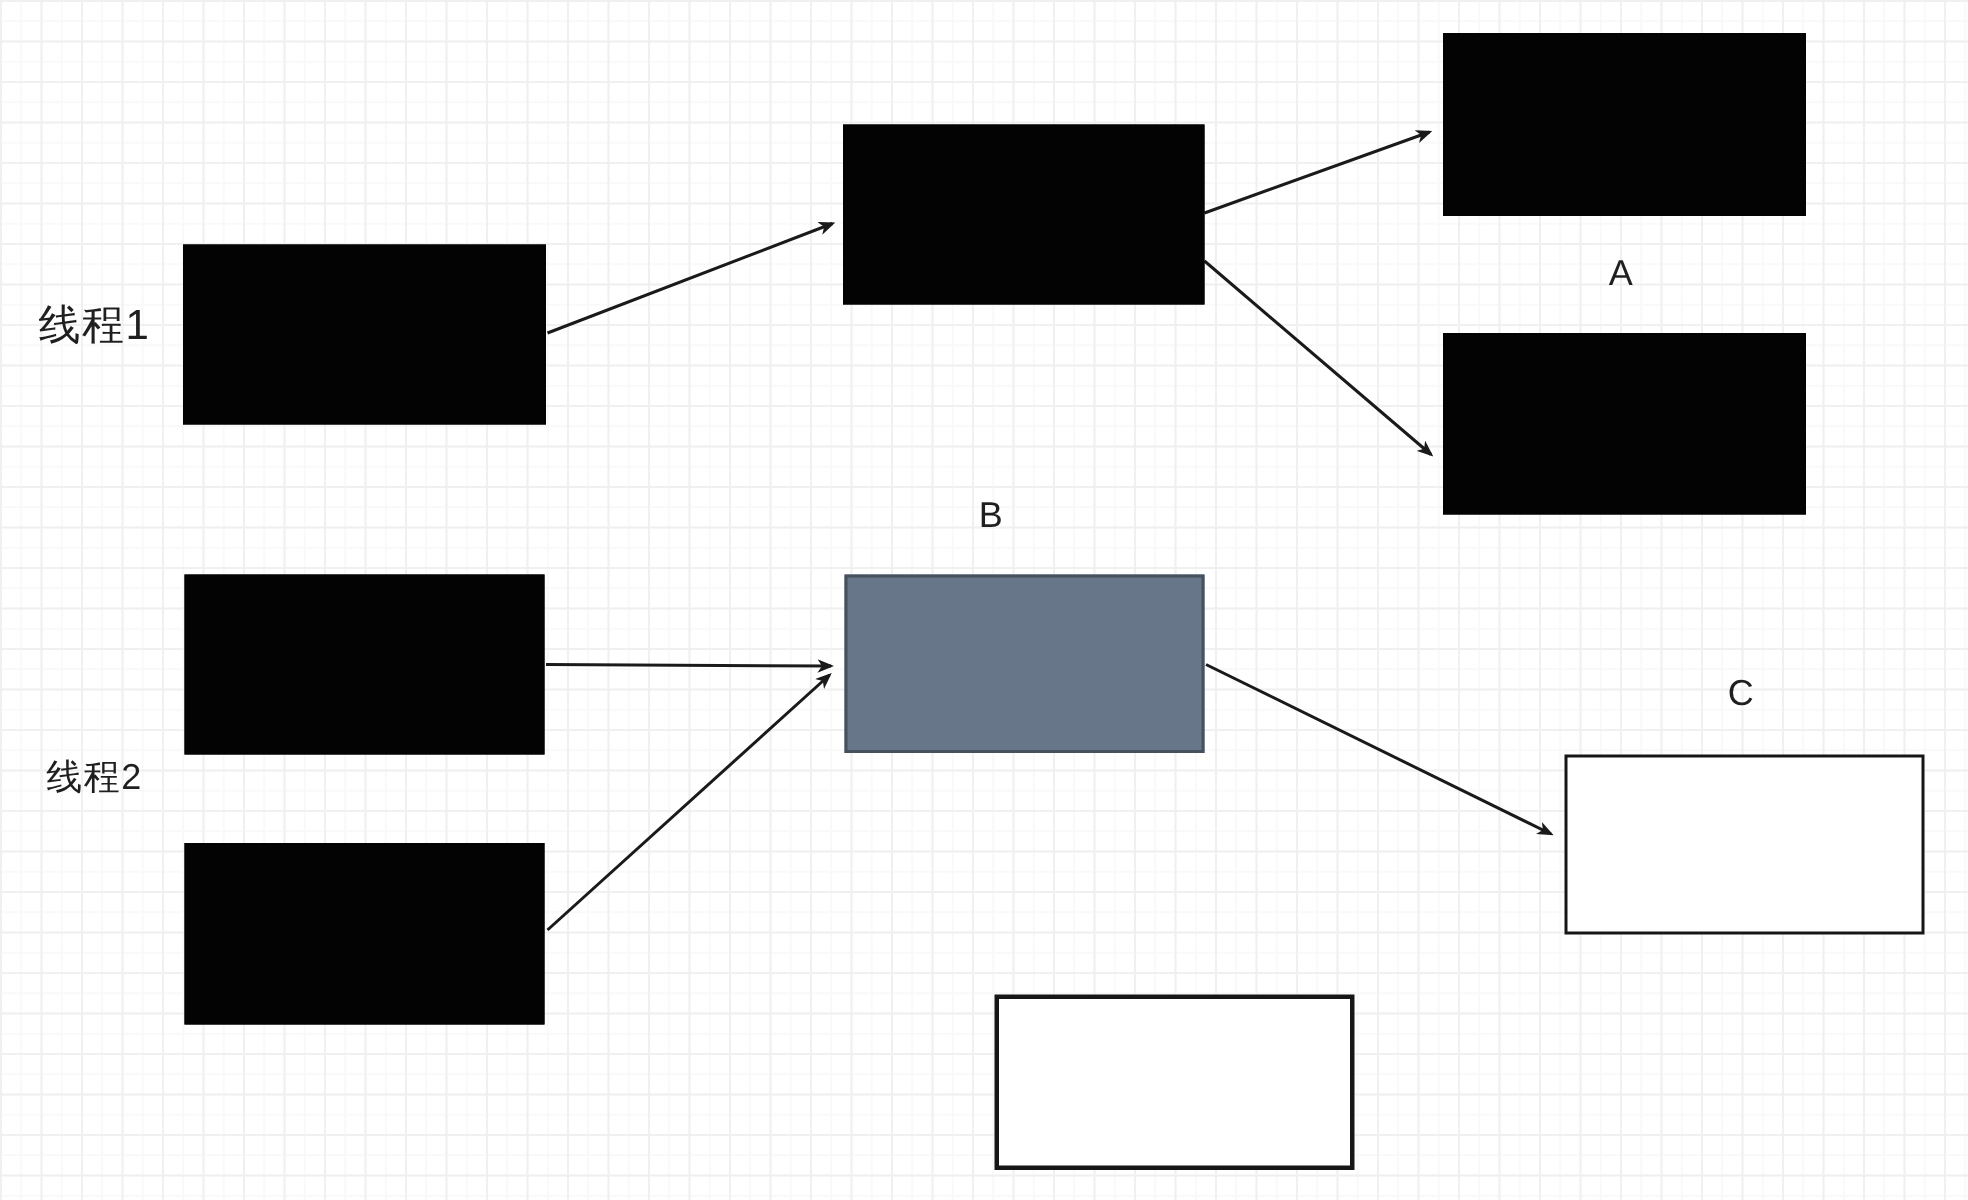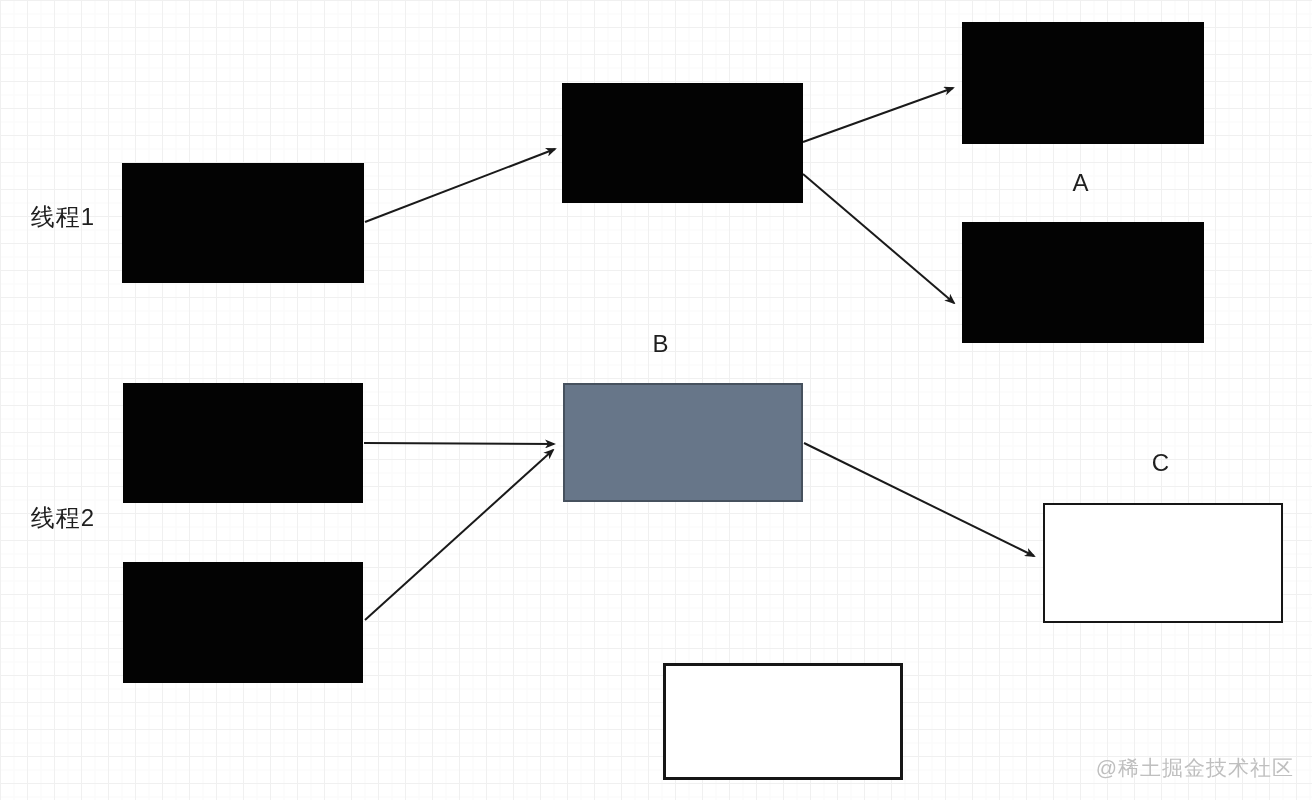--- a/index.html
+++ b/index.html
@@ -71,21 +71,20 @@
       <div class="node black" style="left: 562px; top: 83px; width: 241px; height: 120px;"></div>
       <div class="node black" style="left: 962px; top: 22px; width: 242px; height: 122px;"></div>
       <div class="node black" style="left: 962px; top: 222px; width: 242px; height: 121px;"></div>
       <div class="node black" style="left: 123px; top: 383px; width: 240px; height: 120px;"></div>
       <div class="node black" style="left: 123px; top: 562px; width: 240px; height: 121px;"></div>
       <div class="node gray" style="left: 563px; top: 383px; width: 240px; height: 119px;"></div>
       <div class="node white thin" style="left: 1043px; top: 503px; width: 240px; height: 120px;"></div>
       <div class="node white" style="left: 663px; top: 663px; width: 240px; height: 117px;"></div>
     </div>
   <div id="label-layer">
-      <span class="dlabel" style="left: 63px; top: 217px; font-size: 24px;">线程1</span>
+      <span class="dlabel" style="left: 63px; top: 217px; font-size: 28px;">线程1</span>
       <span class="dlabel" style="left: 63px; top: 518px; font-size: 24px;">线程2</span>
       <span class="dlabel" style="left: 1081px; top: 183px; font-size: 24px;">A</span>
       <span class="dlabel" style="left: 661px; top: 344px; font-size: 24px;">B</span>
       <span class="dlabel" style="left: 1161px; top: 463px; font-size: 24px;">C</span>
     </div>
 
-  <span id="watermark">@稀土掘金技术社区</span>
 </div>
 
 </body></html>

